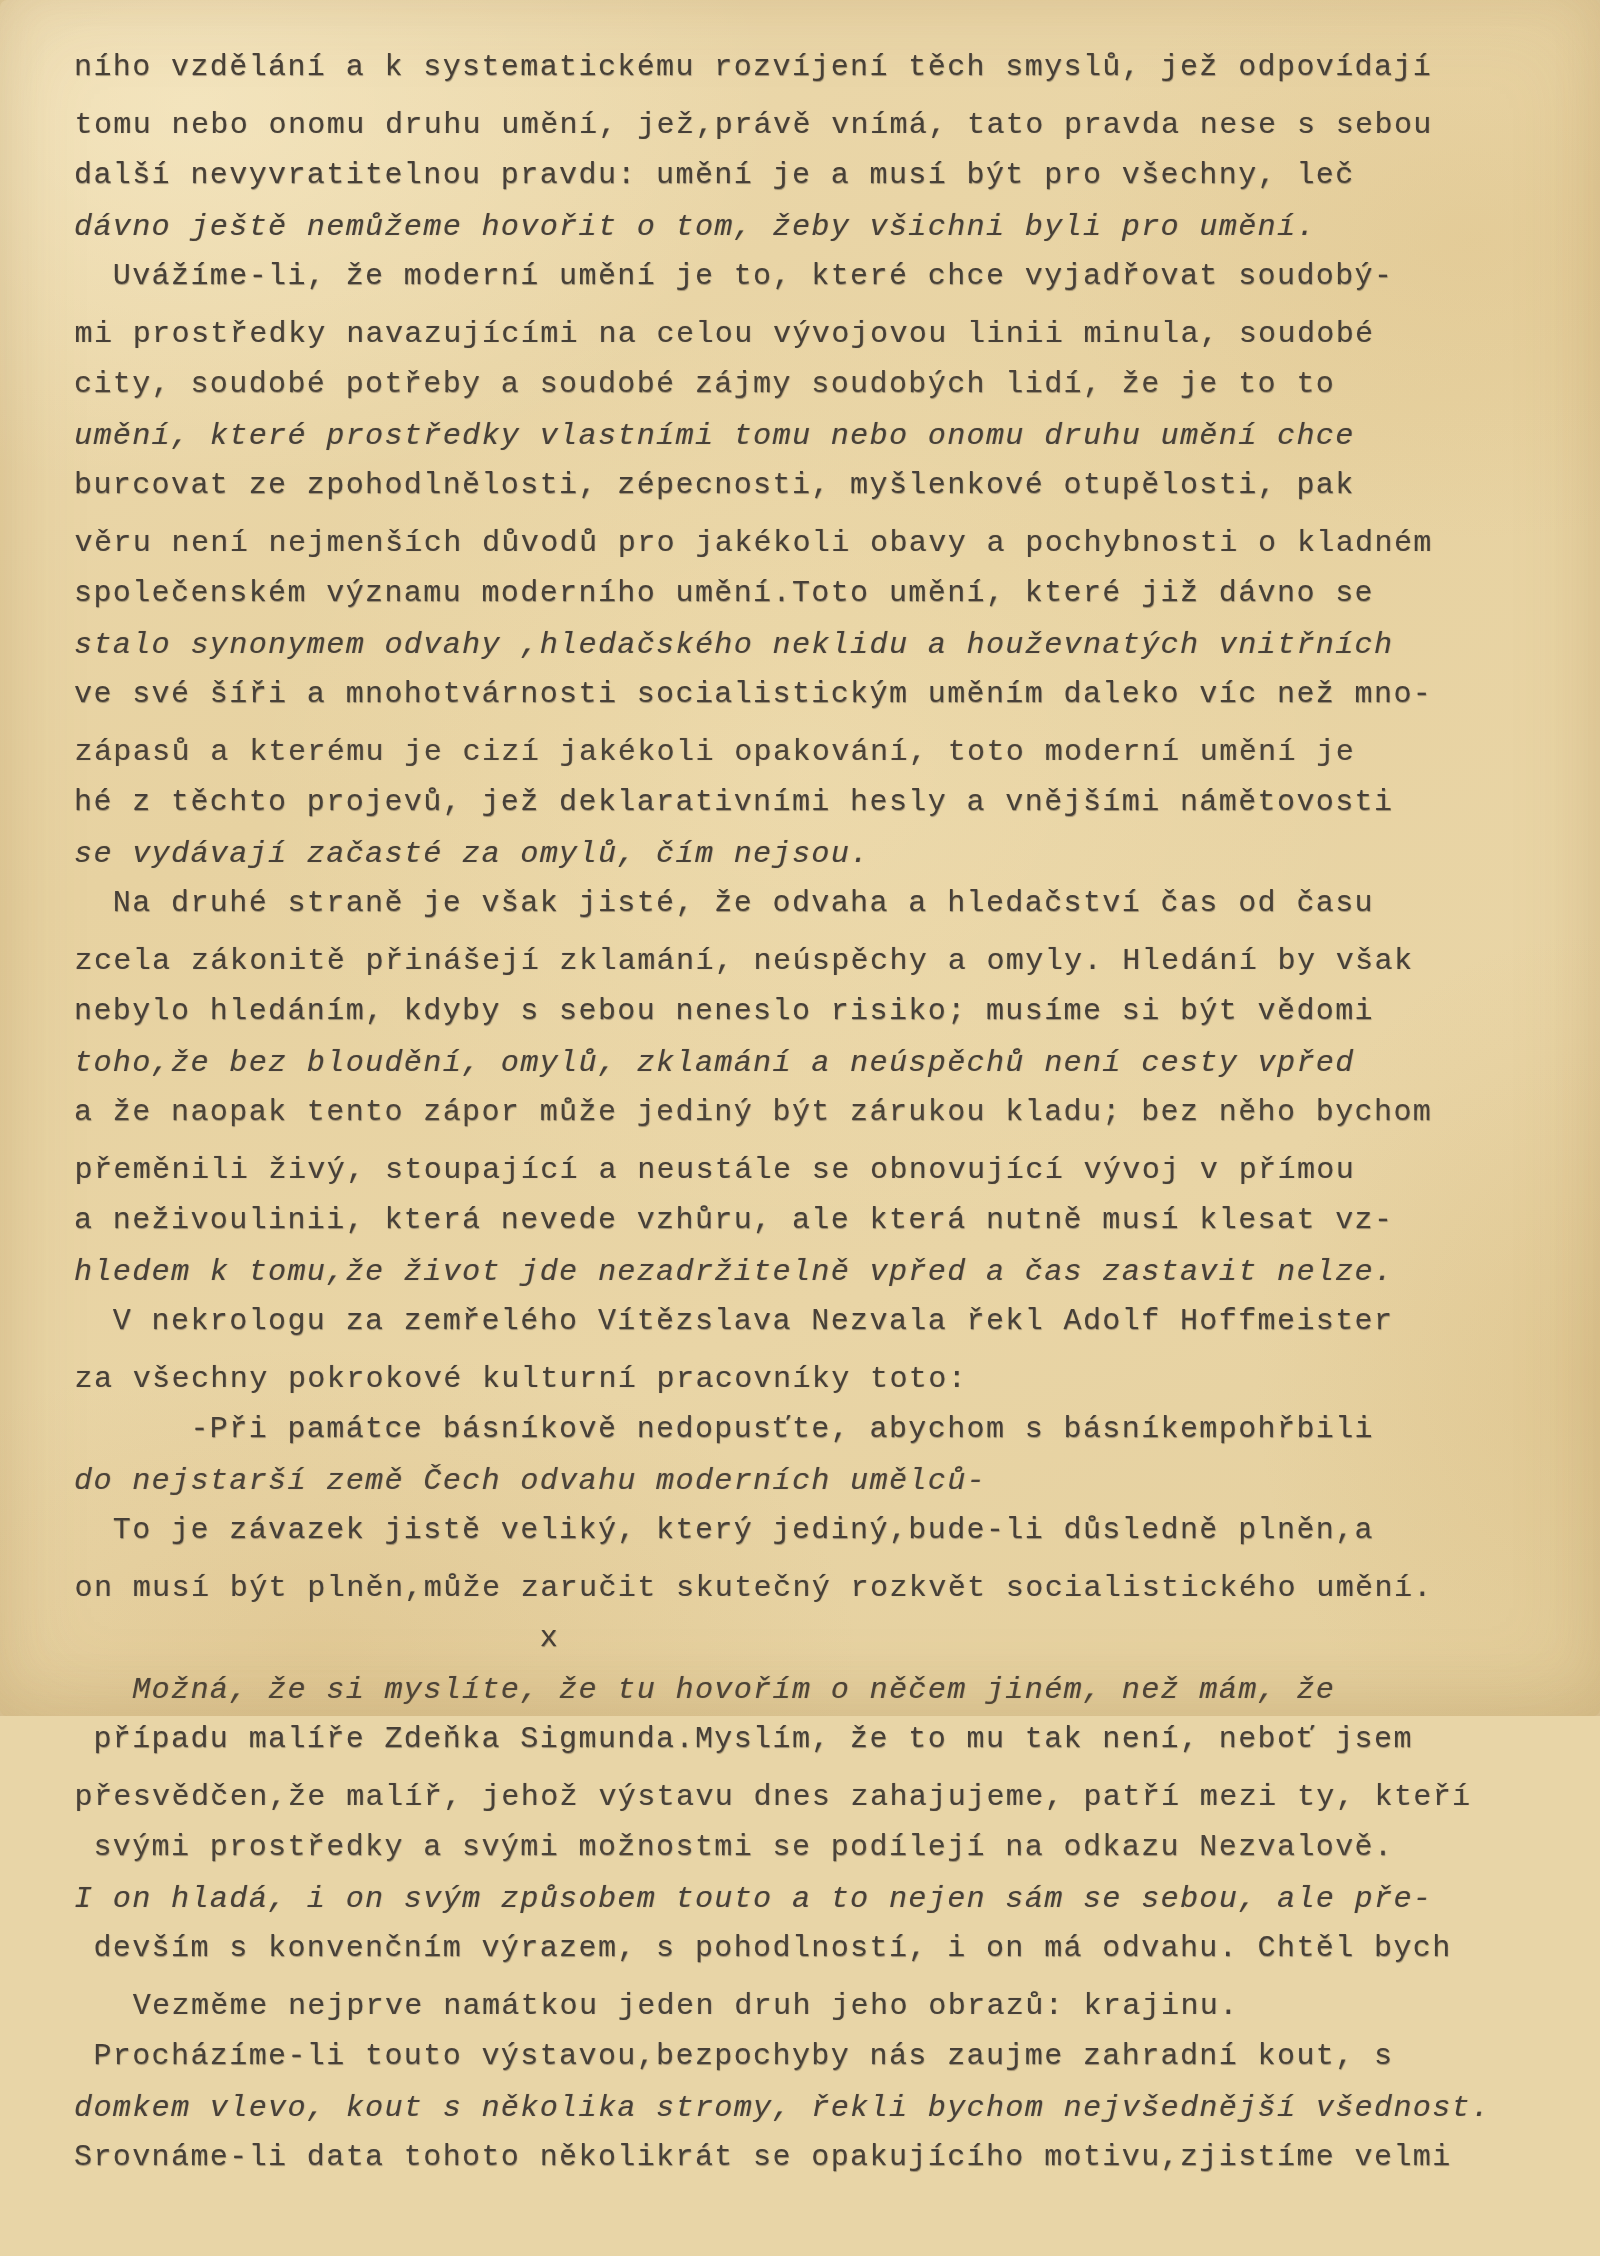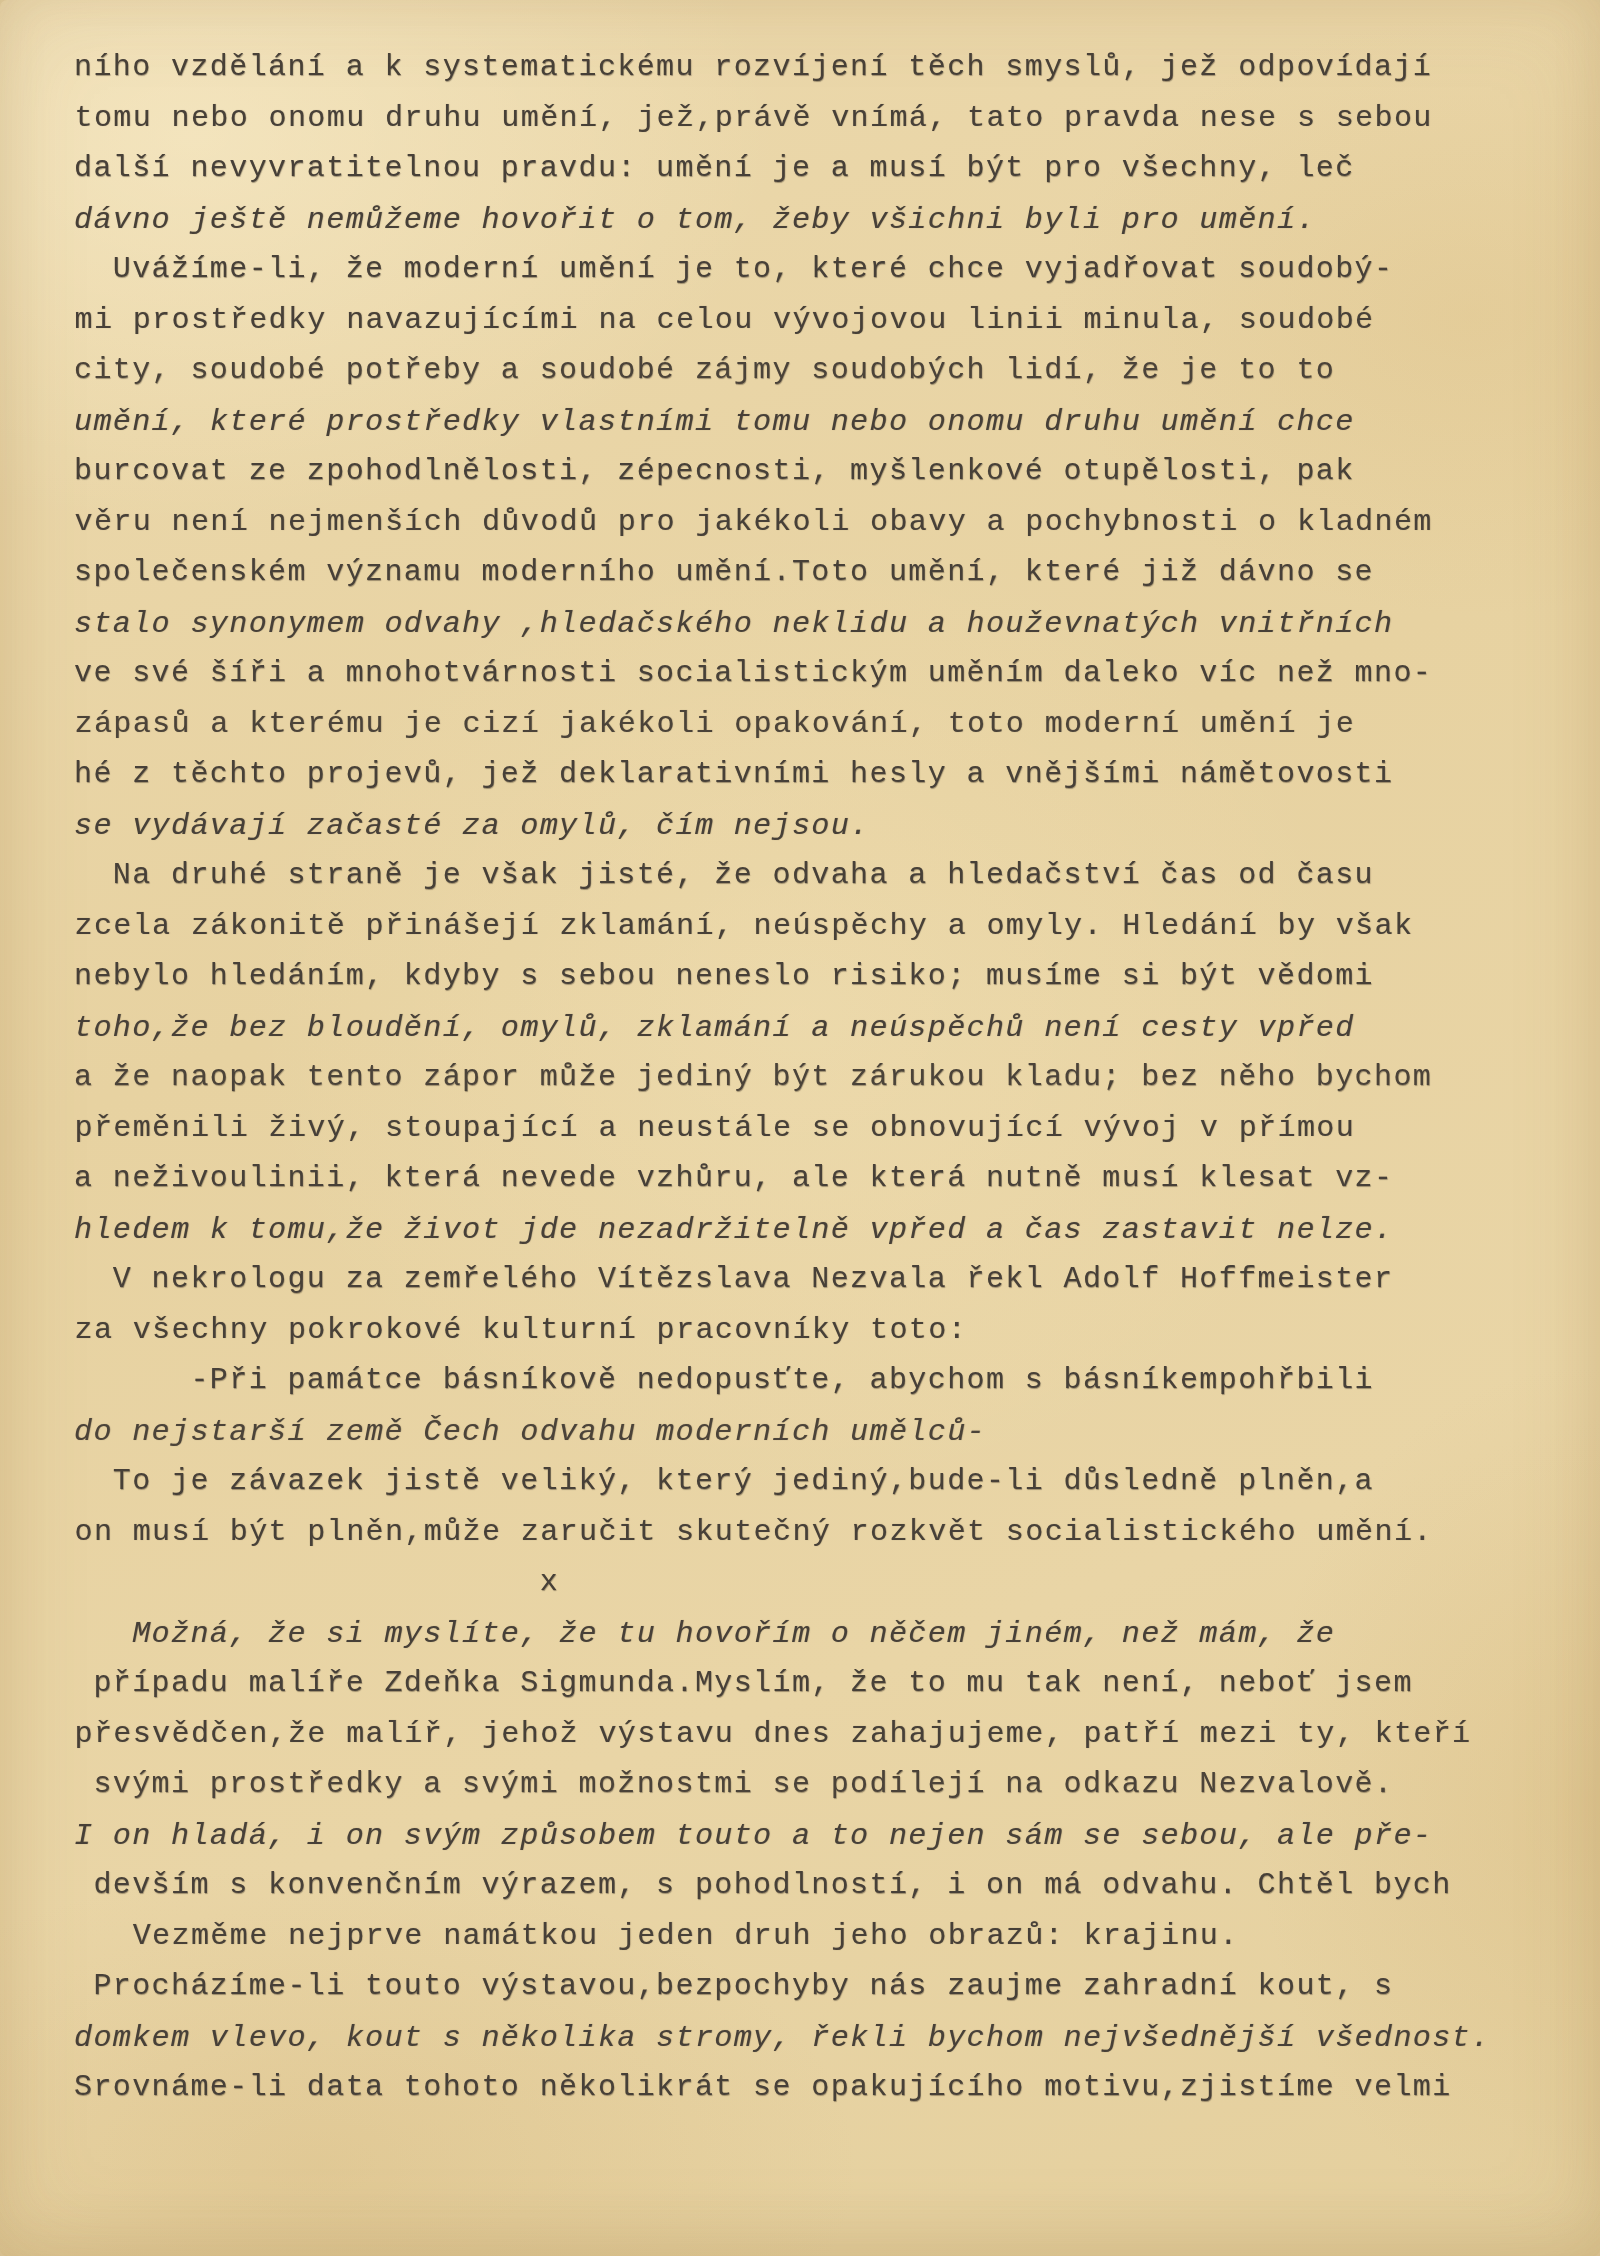--- a/index.html
+++ b/index.html
@@ -8,21 +8,21 @@
   }
   body {
     width: 1600px;
     height: 2256px;
     overflow: hidden;
     background: #e8d5a7;
   }
   .paper {
     position: relative;
     width: 1600px;
-    height: 2256px;
+    height: 1716px;
     box-sizing: border-box;
     background:
       radial-gradient(ellipse 900px 600px at 12% 6%,  rgba(255,246,216,0.40), rgba(255,246,216,0) 65%),
       radial-gradient(ellipse 700px 500px at 92% 14%, rgba(214,182,120,0.25), rgba(214,182,120,0) 60%),
       radial-gradient(ellipse 800px 700px at 50% 45%, rgba(255,242,205,0.20), rgba(255,242,205,0) 70%),
       radial-gradient(ellipse 900px 500px at 20% 96%, rgba(200,164,100,0.22), rgba(200,164,100,0) 60%),
       radial-gradient(ellipse 600px 800px at 99% 80%, rgba(205,170,105,0.25), rgba(205,170,105,0) 55%),
       linear-gradient(160deg, #ecd9ad 0%, #e7d2a1 40%, #e9d5a6 70%, #e4cf9d 100%);
     border-radius: 7px;
   }
@@ -45,21 +45,21 @@
     font-family: "Liberation Mono", "DejaVu Sans Mono", monospace;
     font-size: 30px;
     line-height: 50.5px;
     letter-spacing: 1.4px;
     white-space: pre;
     color: #474038;
     text-shadow: 0.5px 0.5px 0.9px rgba(66,56,42,0.45);
   }
   
   .line:nth-child(4n)   { transform: translateY(0.6px); font-style: italic; }
-  .line:nth-child(4n+2) { transform: translateY(-0.5px) translateX(0.5px); }
+  .line:nth-child(4n+2) { transform: translateY(-0.5px) translateX(0.5px); margin-top: 7px; }
   .line:nth-child(7n)   { color: #4b4339; }
 </style>
 </head>
 <body>
 
 <div class="paper">
   <div class="text-block" id="lines-container">
       <div class="line">ního vzdělání a k systematickému rozvíjení těch smyslů, jež odpovídají</div>
       <div class="line">tomu nebo onomu druhu umění, jež,právě vnímá, tato pravda nese s sebou</div>
       <div class="line">další nevyvratitelnou pravdu: umění je a musí být pro všechny, leč</div>

